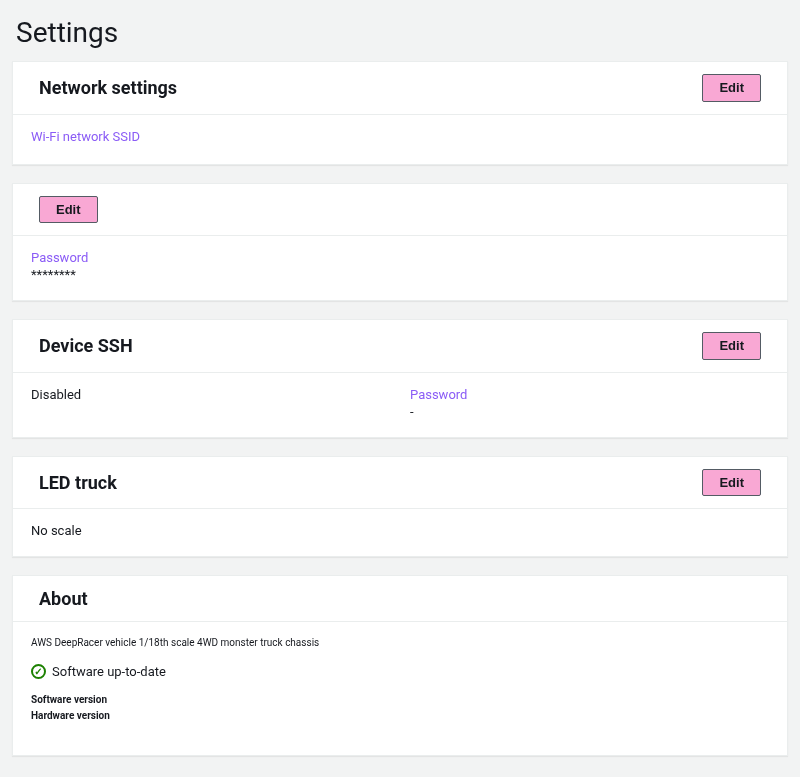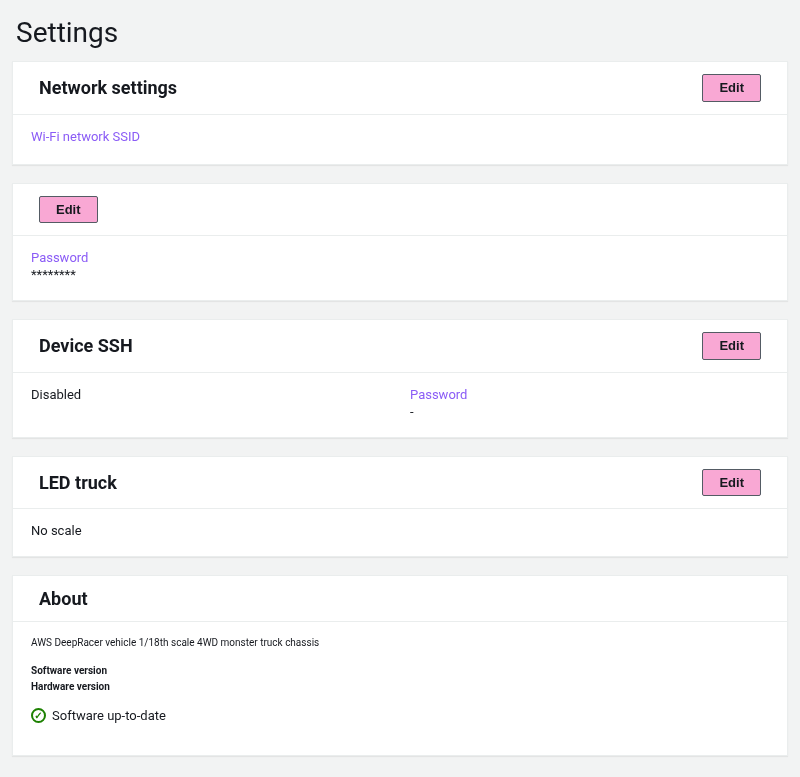--- a/index.html
+++ b/index.html
@@ -135,24 +135,24 @@
 
 <div class="panel">
   <div class="panel-header">
     <div class="panel-title">About</div>
   </div>
   <div class="panel-body">
     <div class="about-block">
       <div class="about-line">AWS DeepRacer vehicle 1/18th scale 4WD monster truck chassis</div>
     </div>
     <div class="about-block">
-      <div class="about-line"><b>Software version</b></div>
-      <div class="about-line"><b>Hardware version</b></div>
-    </div>
-    <div class="about-block">
       <div class="status-line">
         <span class="check-icon"></span>
         <span>Software up-to-date</span>
       </div>
+    </div>
+    <div class="about-block">
+      <div class="about-line"><b>Software version</b></div>
+      <div class="about-line"><b>Hardware version</b></div>
     </div>
 
   </div>
 </div>
 
 </body></html>

